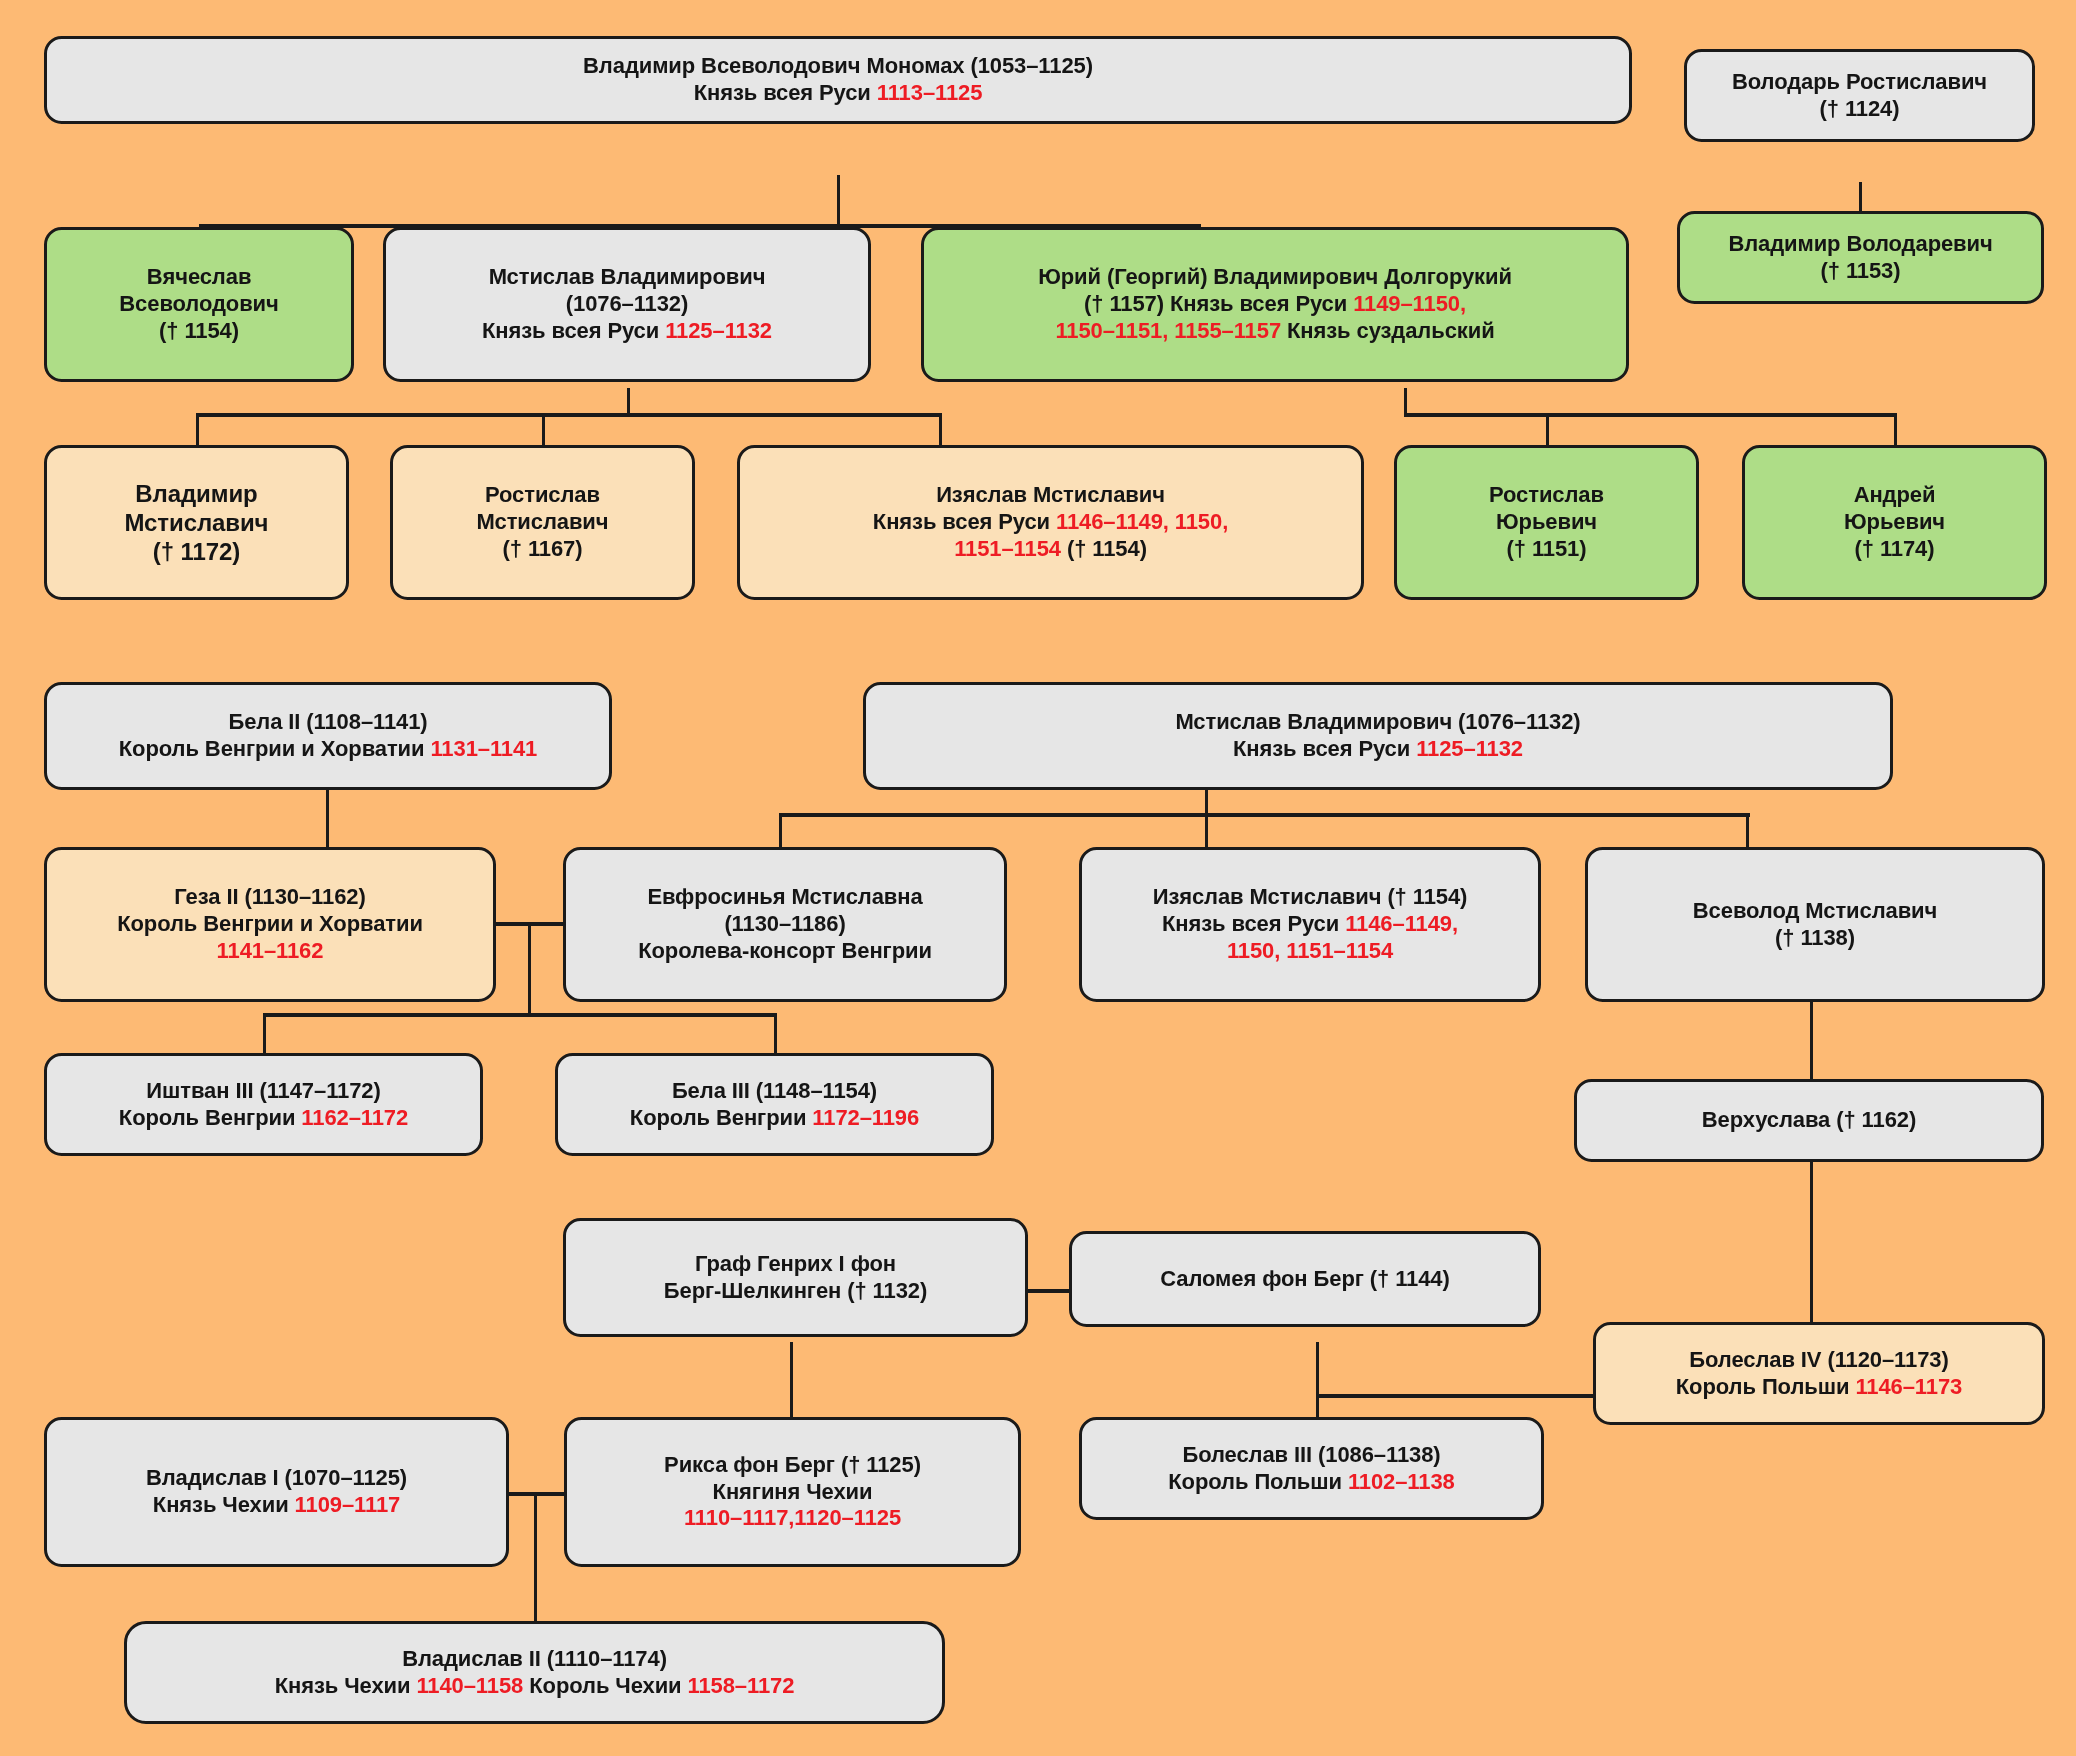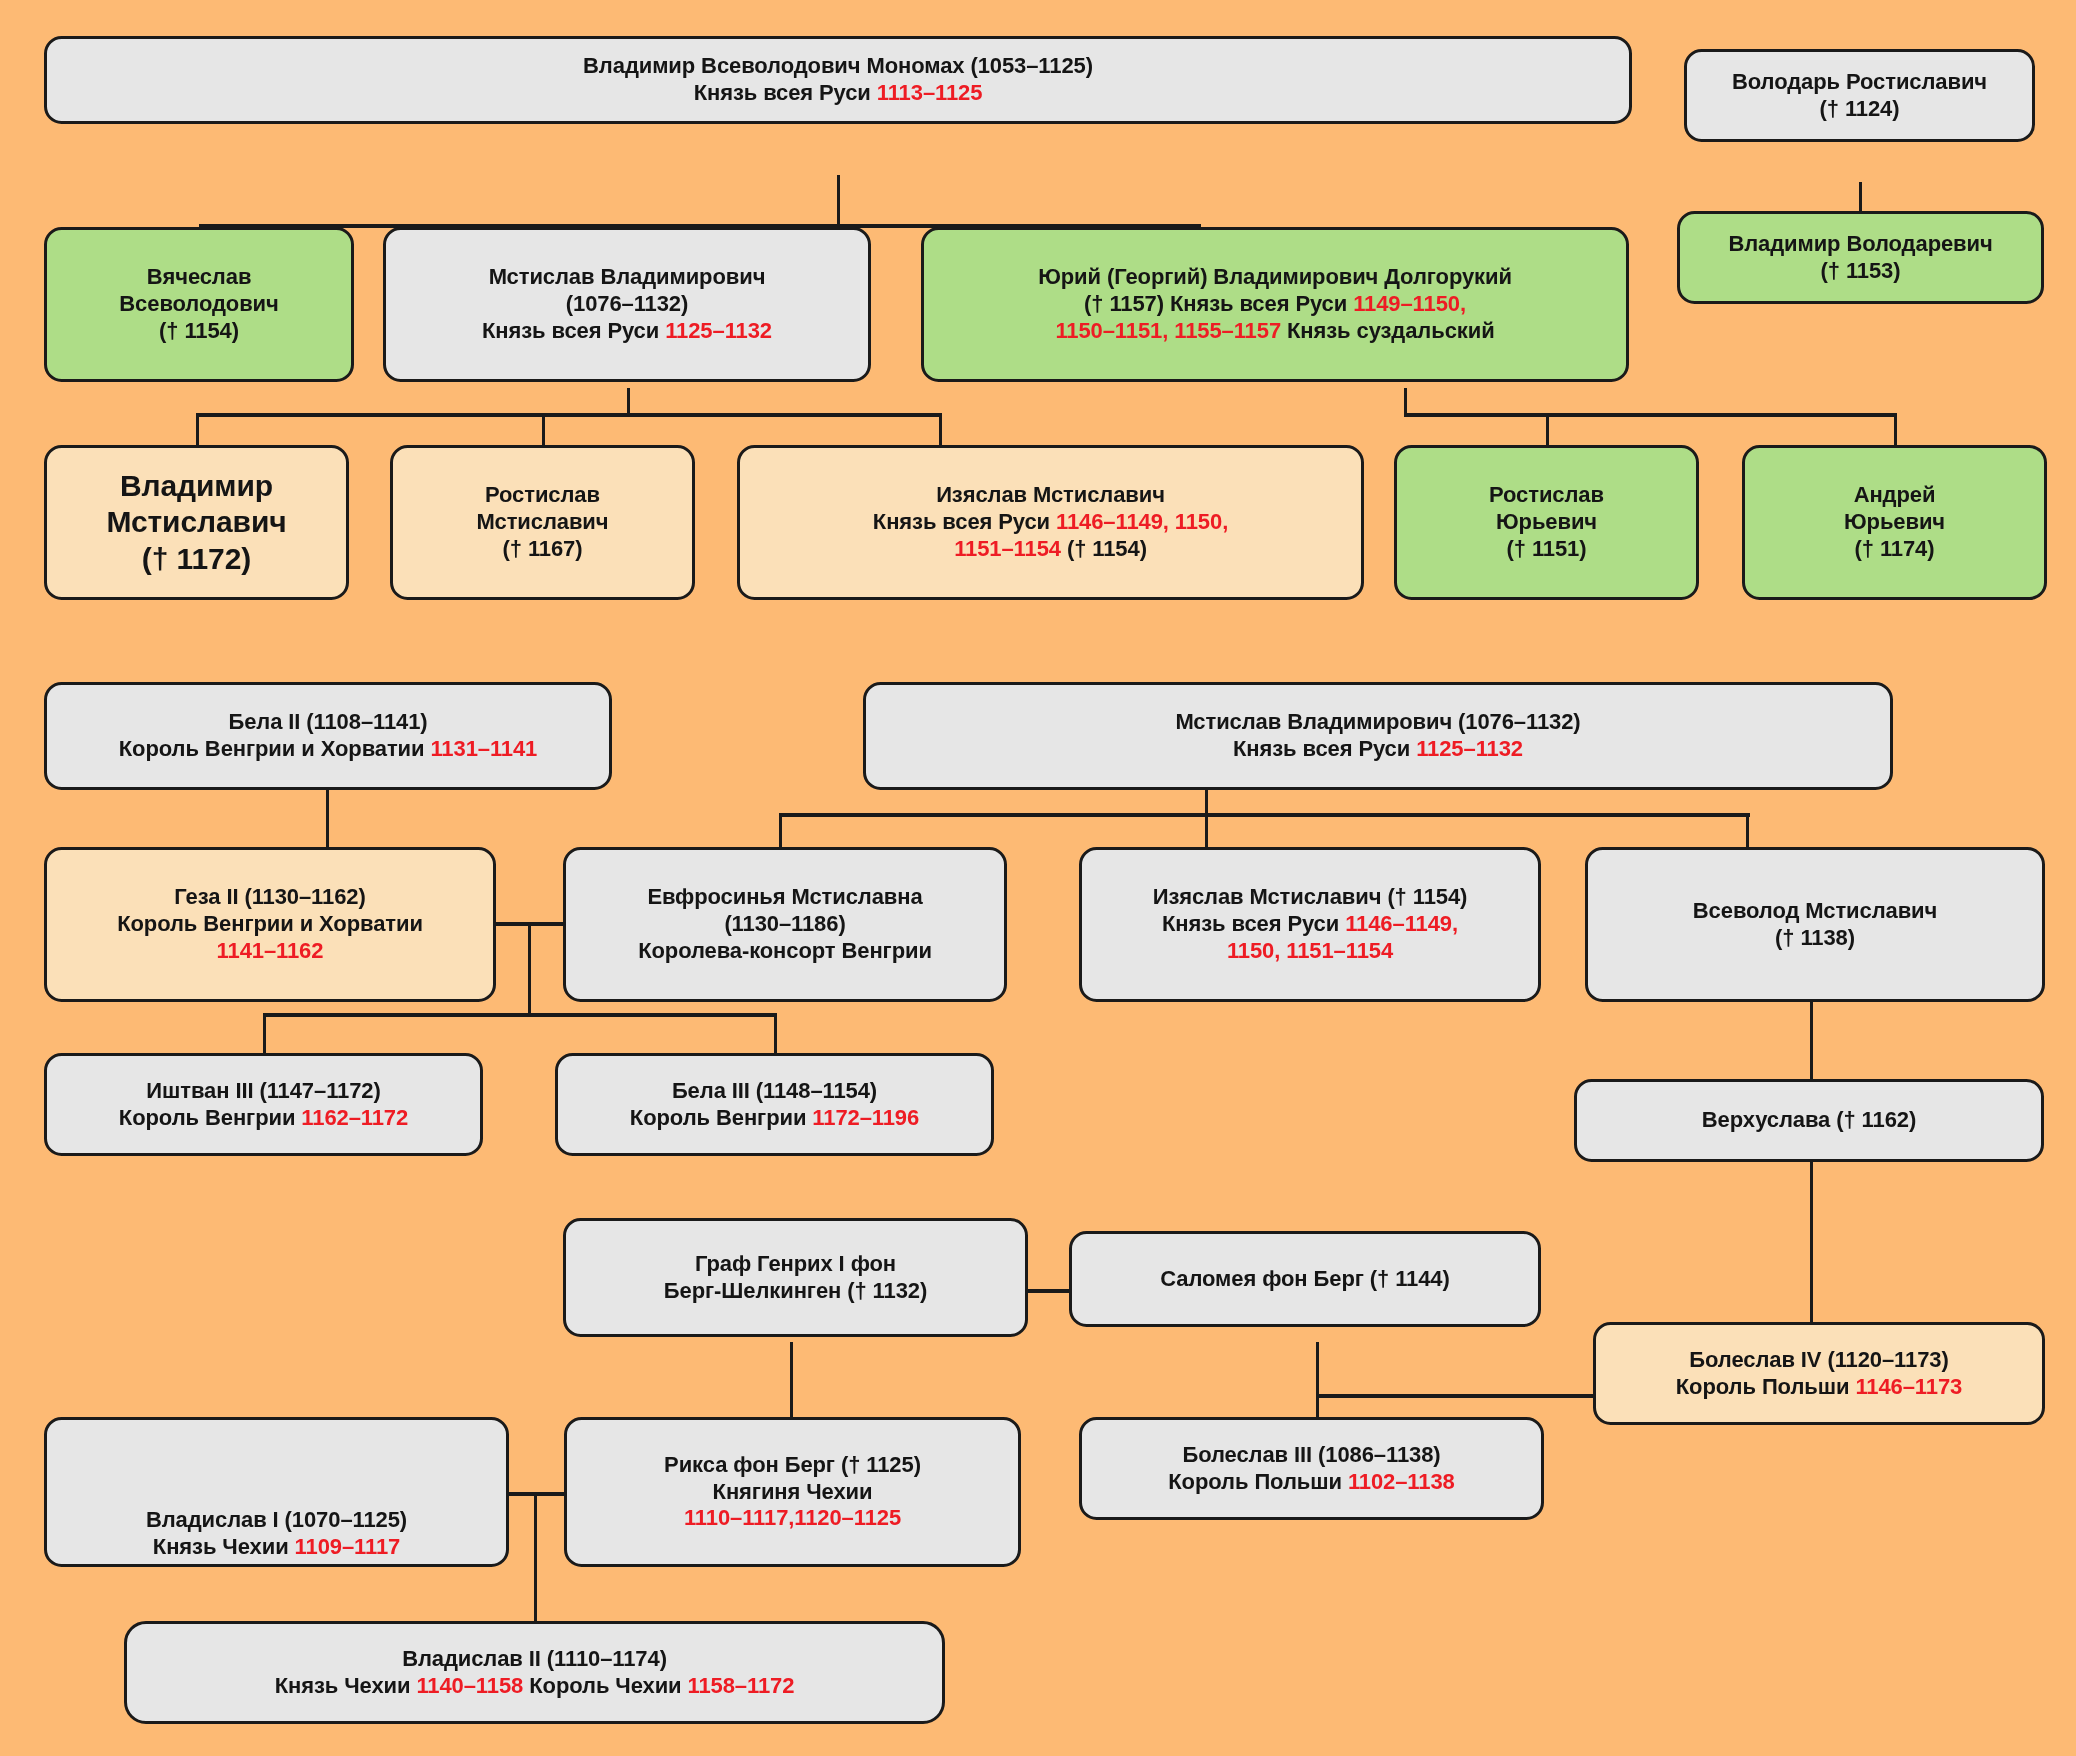--- a/index.html
+++ b/index.html
@@ -134,21 +134,21 @@
     <span class="ln"><span>(1076–1132)</span></span>
     <span class="ln"><span>Князь всея Руси </span><span class="r">1125–1132</span></span>
   </div>
 
   <div class="node green" style="left:921px; top:227px; width:708px; height:155px; font-size:22px;">
     <span class="ln"><span>Юрий (Георгий) Владимирович Долгорукий</span></span>
     <span class="ln"><span>(† 1157) Князь всея Руси </span><span class="r">1149–1150,</span></span>
     <span class="ln"><span class="r">1150–1151, 1155–1157</span><span> Князь суздальский</span></span>
   </div>
 
-  <div class="node peach" style="left:44px; top:445px; width:305px; height:155px; font-size:30px;">
+  <div class="node peach" style="left:44px; top:445px; width:305px; height:155px; font-size:24px;">
     <span class="ln"><span>Владимир</span></span>
     <span class="ln"><span>Мстиславич</span></span>
     <span class="ln"><span>(† 1172)</span></span>
   </div>
 
   <div class="node peach" style="left:390px; top:445px; width:305px; height:155px; font-size:22px;">
     <span class="ln"><span>Ростислав</span></span>
     <span class="ln"><span>Мстиславич</span></span>
     <span class="ln"><span>(† 1167)</span></span>
   </div>
@@ -225,21 +225,21 @@
 
   <div class="node grey" style="left:1069px; top:1231px; width:472px; height:96px; font-size:22px;">
     <span class="ln"><span>Саломея фон Берг († 1144)</span></span>
   </div>
 
   <div class="node peach" style="left:1593px; top:1322px; width:452px; height:103px; font-size:22px;text-align:right;">
     <span class="ln"><span>Болеслав IV (1120–1173)</span></span>
     <span class="ln"><span>Король Польши </span><span class="r">1146–1173</span></span>
   </div>
 
-  <div class="node grey" style="left:44px; top:1417px; width:465px; height:150px; font-size:22px;justify-content:flex-end;">
+  <div class="node grey" style="left:44px; top:1417px; width:465px; height:150px; font-size:22px;">
     <span class="ln"><span>Владислав I (1070–1125)</span></span>
     <span class="ln"><span>Князь Чехии </span><span class="r">1109–1117</span></span>
   </div>
 
   <div class="node grey" style="left:564px; top:1417px; width:457px; height:150px; font-size:22px;">
     <span class="ln"><span>Рикса фон Берг († 1125)</span></span>
     <span class="ln"><span>Княгиня Чехии</span></span>
     <span class="ln"><span class="r">1110–1117,1120–1125</span></span>
   </div>
 

